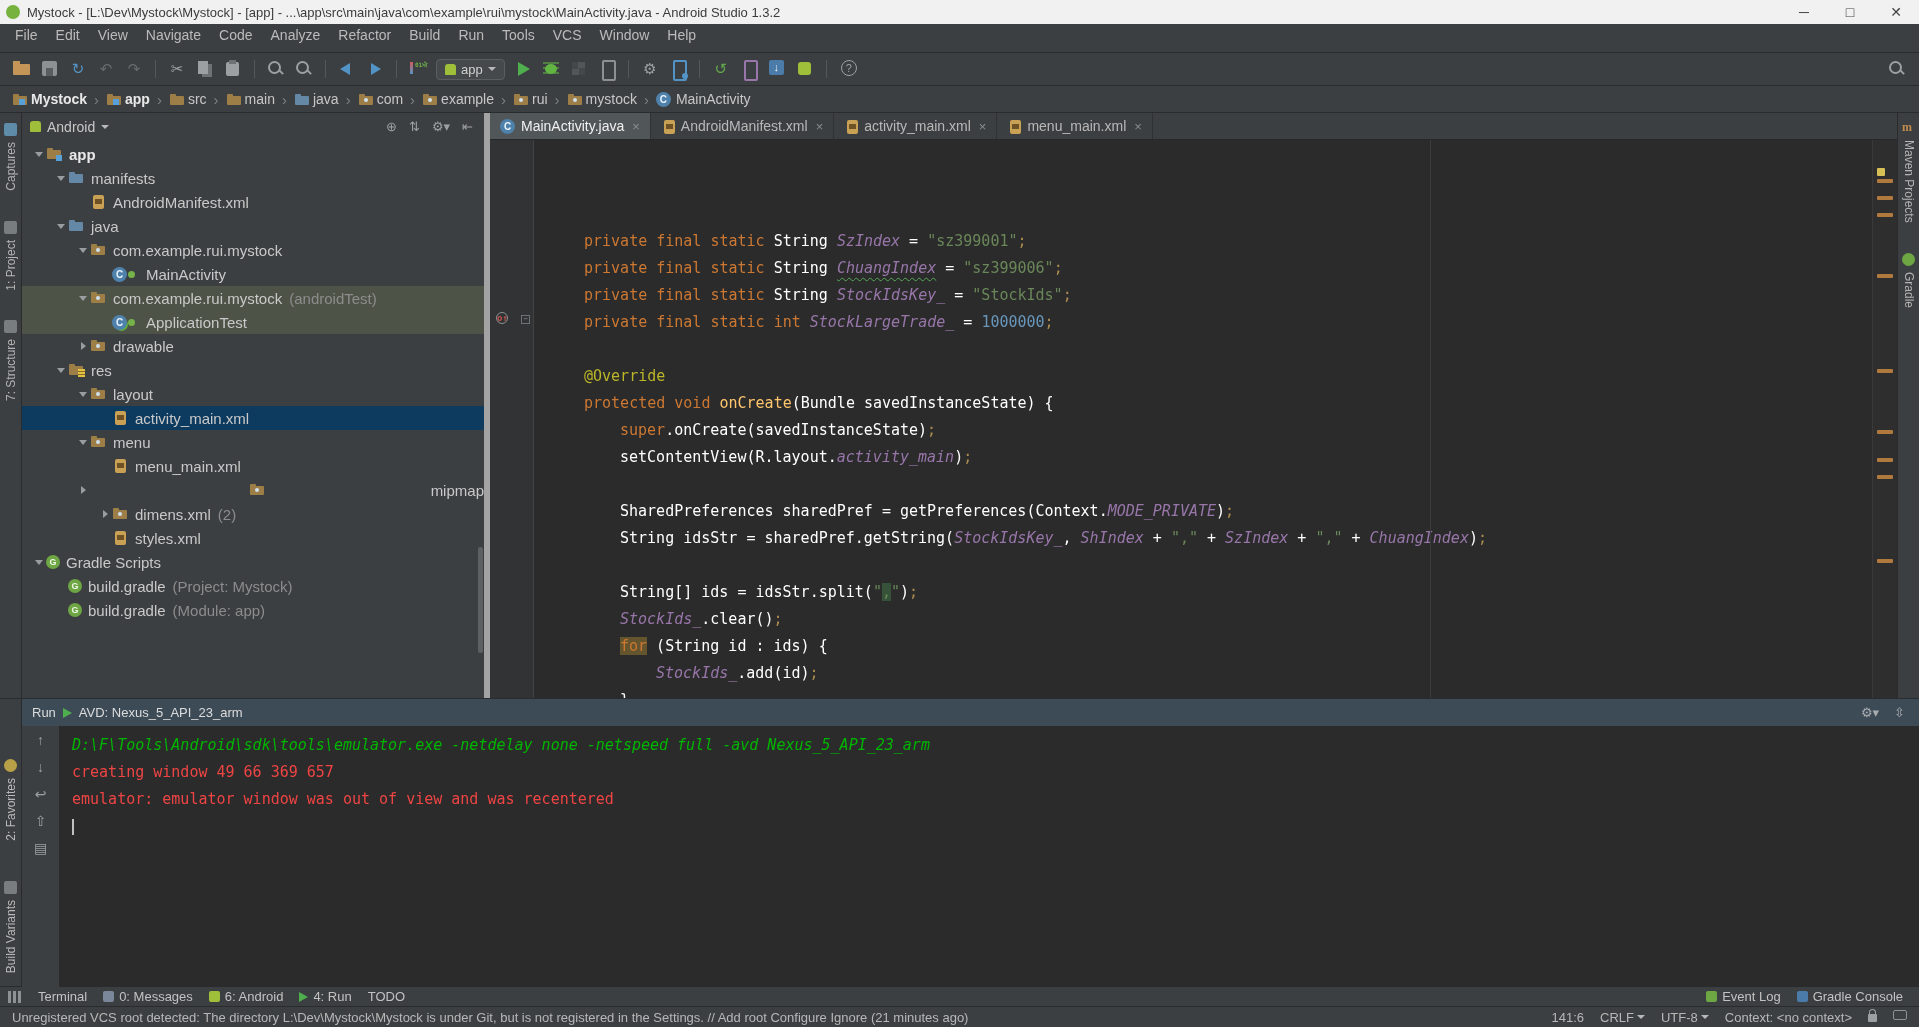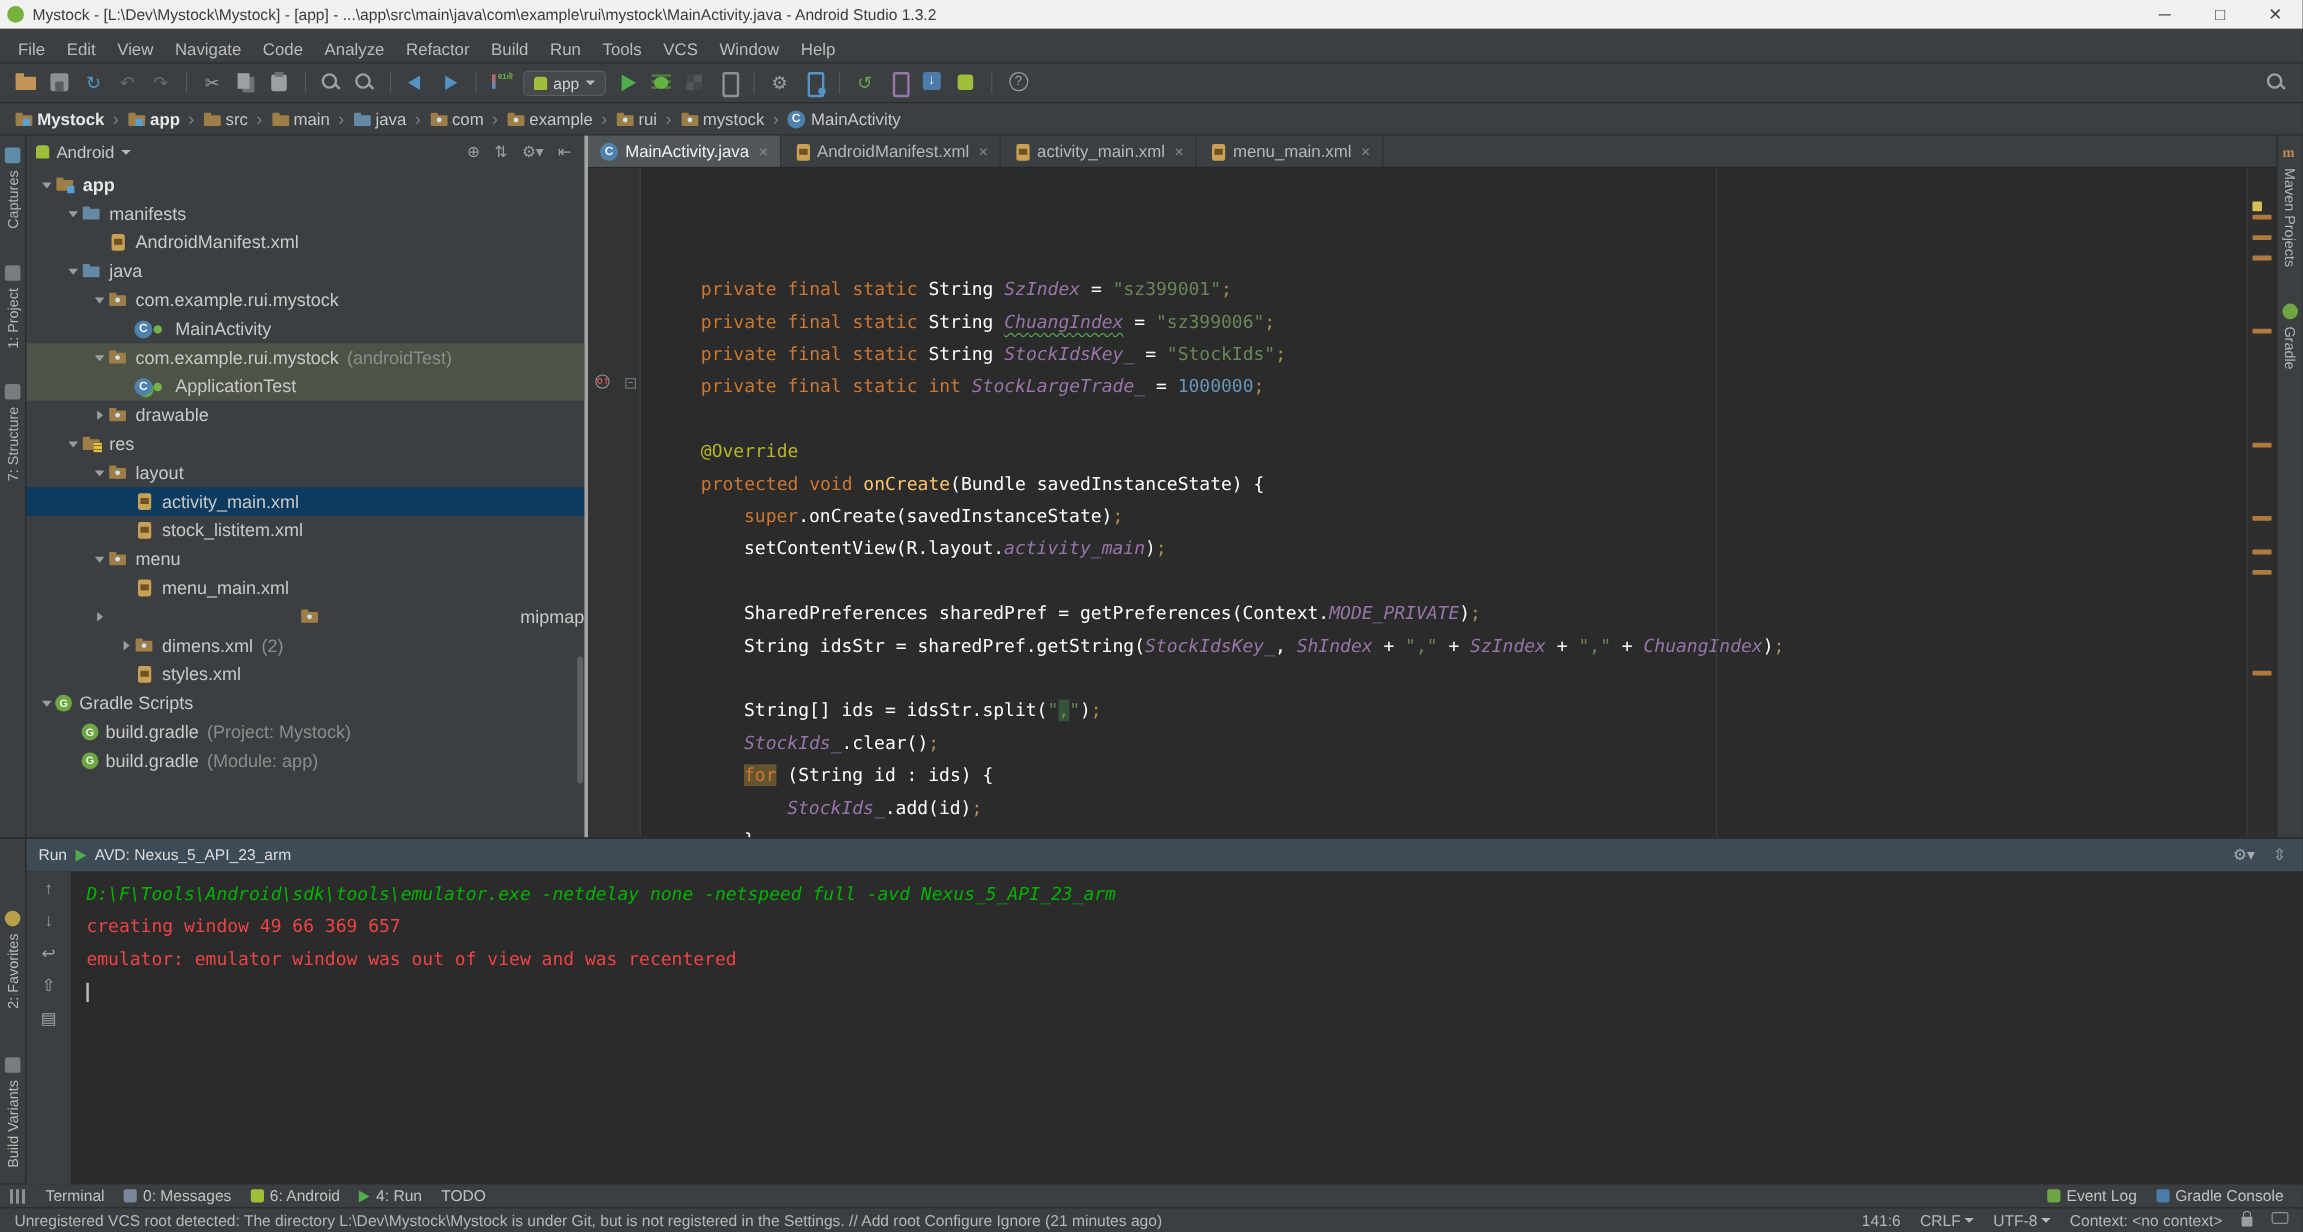--- a/index.html
+++ b/index.html
@@ -5,21 +5,21 @@
   *{box-sizing:border-box;margin:0;padding:0}
   html,body{width:1919px;height:1027px;overflow:hidden;background:#2b2b2b;
     font-family:"Liberation Sans",sans-serif;color:#bbbbbb;-webkit-font-smoothing:antialiased}
   
   .titlebar{height:24px;background:#f1f1f1;color:#3b3b3b;display:flex;align-items:center;font-size:13px;padding-left:6px}
   .as-logo{width:14px;height:14px;border-radius:50%;background:#77b23e;margin-right:7px;flex:none}
   .title-text{white-space:nowrap;overflow:hidden}
   .win-btns{margin-left:auto;display:flex;height:100%}
   .win-btn{width:46px;display:flex;align-items:center;justify-content:center;color:#444;font-size:14px;cursor:default}
   
-  .menubar{height:29px;background:#3c3f41;display:flex;align-items:flex-end;padding:0 6px;font-size:14px;border-bottom:1px solid #292b2d}
+  .menubar{height:29px;background:#3c3f41;display:flex;align-items:flex-start;padding:0 6px;font-size:14px;border-bottom:1px solid #292b2d}
   .mitem{padding:3px 9px;border-radius:2px}
   .toolbar{height:33px;background:#3c3f41;display:flex;align-items:center;padding:0 8px;border-bottom:1px solid #292b2d}
   .tsep{width:1px;height:18px;background:#55585a;margin:0 7px}
   .tb{width:24px;height:24px;margin:0 2px;display:flex;align-items:center;justify-content:center;position:relative;font-size:15px;color:#9da0a3}
   .tb.dis{opacity:.45}
   .glyph-blue{color:#5394c6}.glyph-green{color:#62a74c}
   .runbox{display:flex;align-items:center;gap:5px;border:1px solid #5b5e60;border-radius:4px;background:#45494b;padding:2px 8px;margin:0 4px;font-size:13px;color:#d0d0d0}
   .mini-android{width:11px;height:11px;background:#9fbf3b;border-radius:3px 3px 1px 1px}
   .caret-dn{width:0;height:0;border-top:4px solid #b6b8ba;border-left:4px solid transparent;border-right:4px solid transparent}
   .navbar{height:27px;background:#3c3f41;display:flex;align-items:center;padding:0 10px;font-size:14px;border-bottom:1px solid #292b2d;color:#c7c7c7}
@@ -74,21 +74,21 @@
   .strip.right{border-left:1px solid #292b2d;padding:8px 0;gap:26px}
   .vgroup{display:flex;flex-direction:column;align-items:center;gap:6px}
   .vcol{display:flex;flex-direction:column;gap:30px;align-items:center}
   .vlabel{writing-mode:vertical-rl;transform:rotate(180deg);white-space:nowrap}
   .vlabel-r{writing-mode:vertical-rl;white-space:nowrap}
   .strip-ic{width:13px;height:13px;border-radius:2px;background:#7a7d80}
   .strip-ic.cam{background:#5f8ca8}.strip-ic.star{background:#b8a049;border-radius:50%}
   .strip-ic.mvn{background:none;color:#c18c4f;font:bold 12px/13px "Liberation Serif",serif}
   .strip-ic.grd{background:#6ea644;border-radius:50%}
   
-  .project{width:468px;background:#3c3f41;flex:none;display:flex;flex-direction:column;border-right:3px solid #a3a3a3}
+  .project{width:468px;background:#3c3f41;flex:none;display:flex;flex-direction:column;border-right:6px solid #a3a3a3}
   .pheader{height:27px;flex:none;display:flex;align-items:center;gap:6px;padding:0 8px;font-size:14px;color:#c7c7c7}
   .pheader .spacer{flex:1}
   .phicon{color:#9da0a3;font-size:13px;padding:0 3px}
   .ptree{flex:1;position:relative;font-size:15px;padding-top:2px;overflow:hidden}
   .trow{height:24px;display:flex;align-items:center;color:#c9c9c9;white-space:nowrap}
   .trow .arrow{width:14px;flex:none;display:flex;justify-content:center}
   .arr-d{width:0;height:0;border-top:5px solid #9a9d9f;border-left:4px solid transparent;border-right:4px solid transparent}
   .arr-r{width:0;height:0;border-left:5px solid #9a9d9f;border-top:4px solid transparent;border-bottom:4px solid transparent}
   .trow .lbl{margin-left:6px}
   .trow .sfx{margin-left:7px;color:#8c8c8c}
@@ -392,25 +392,20 @@
           <span class="ic folder pkg">
             <span class="dot"></span>
           </span>
           <span class="lbl">layout</span>
         </div>
         <div class="trow sel-b" style="padding-left: 76px;">
           <span class="arrow"></span>
           <span class="ic xmlf"></span>
           <span class="lbl">activity_main.xml</span>
         </div>
-        <div class="trow" style="padding-left: 76px;">
-          <span class="arrow"></span>
-          <span class="ic xmlf"></span>
-          <span class="lbl">stock_listitem.xml</span>
-        </div>
         <div class="trow" style="padding-left: 54px;">
           <span class="arrow">
             <span class="arr-d"></span>
           </span>
           <span class="ic folder pkg">
             <span class="dot"></span>
           </span>
           <span class="lbl">menu</span>
         </div>
         <div class="trow" style="padding-left: 76px;">

